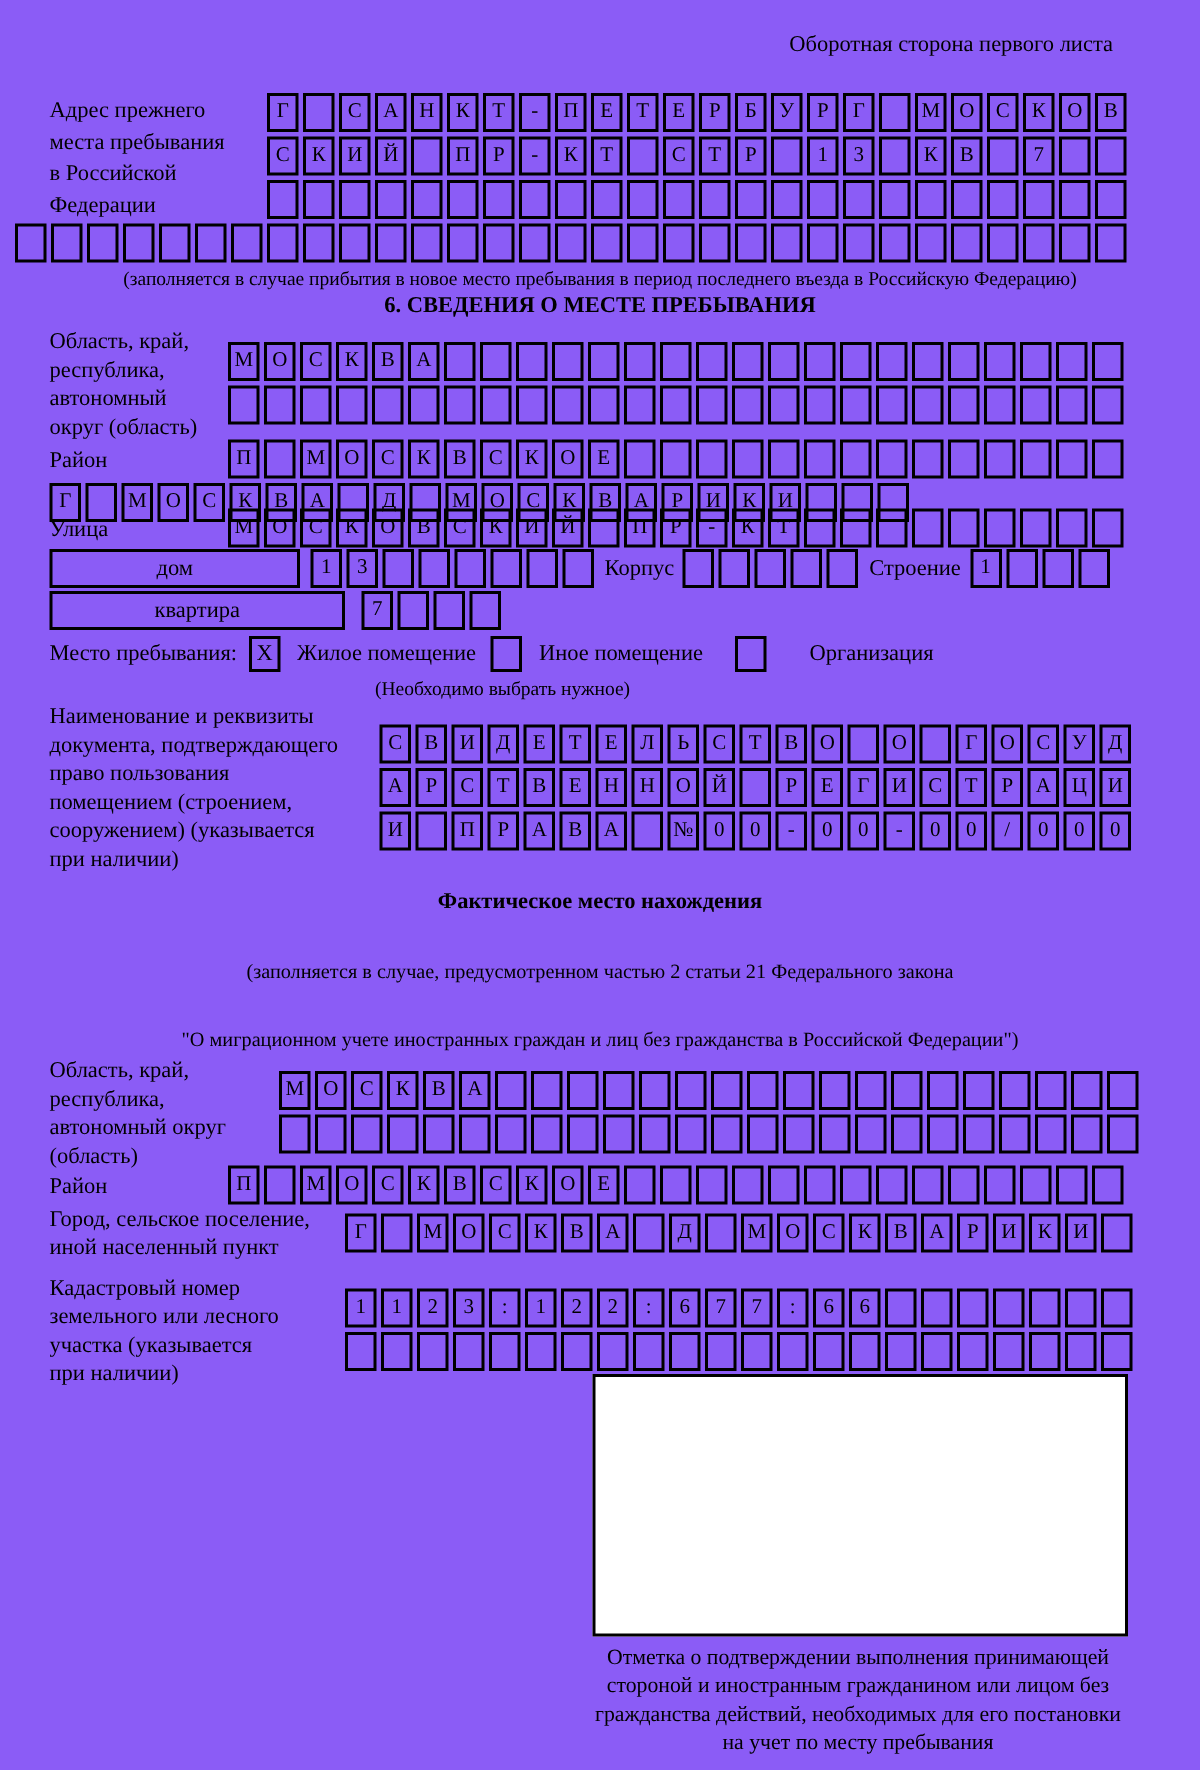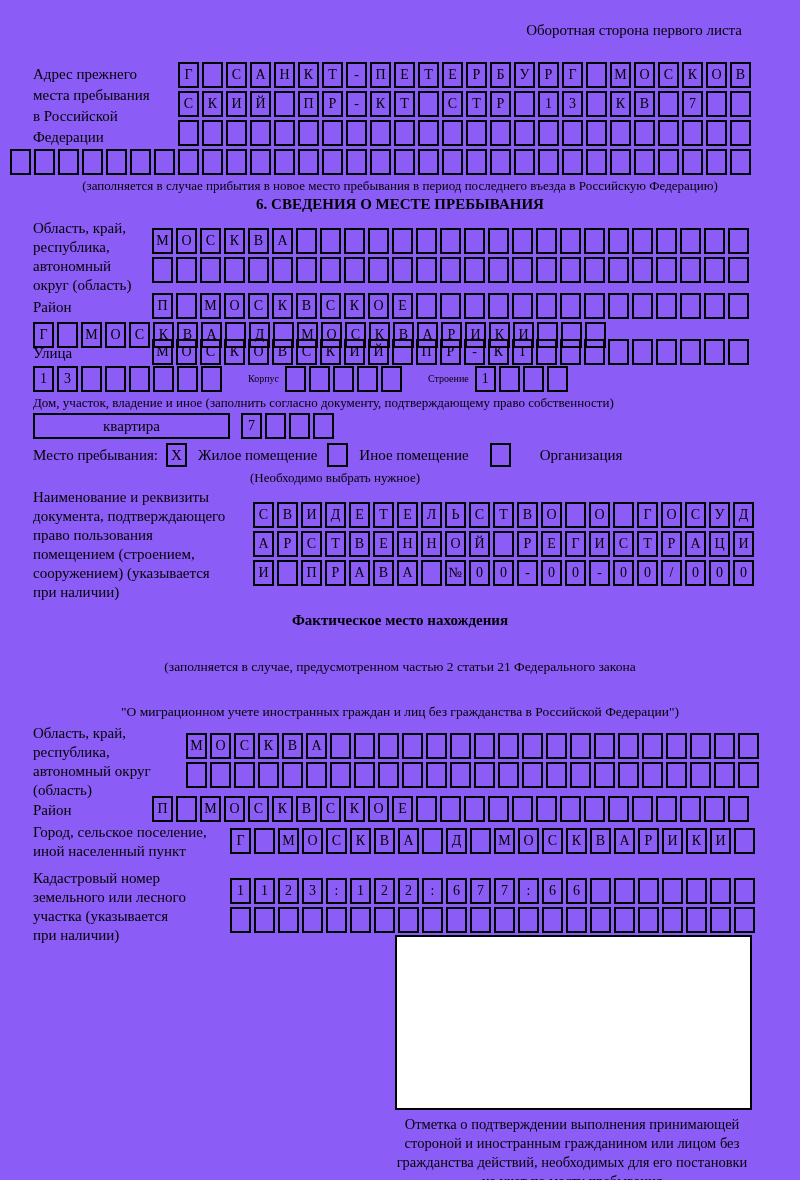--- a/index.html
+++ b/index.html
@@ -29,21 +29,21 @@
   .title{ text-align:center; font-weight:bold; font-size:15px; margin-top:2px; height:18px; }
   .mt-n2{margin-top:-2px;} .mt-n4{margin-top:-4px;} .mt-n12{margin-top:-12px;}
   .mt2{margin-top:2px;} .mt3{margin-top:3px;} .mt4{margin-top:4px;}
   .mt5{margin-top:5px;} .mt8{margin-top:8px;} .mt10{margin-top:10px;}
   .widebox{
     box-sizing:border-box; height:26px; border:2px solid #000; flex:none;
     display:flex; align-items:center; justify-content:center; font-size:15px;
   }
   .dom>.widebox{ width:167px; margin-right:7px; }
   .kv>.widebox{ width:197px; margin-right:11px; }
-  .inline-label{ font-size:10px; line-height:26px; flex:none; margin:0 6px 0 23px; }
+  .inline-label{ font-size:15px; line-height:26px; flex:none; margin:0 6px 0 4px; }
   .mesto{ display:flex; align-items:center; margin-left:33px; height:26px; }
   .checkbox{
     box-sizing:border-box; width:21px; height:24px; border:2px solid #000; flex:none;
     display:inline-flex; align-items:center; justify-content:center; font-size:15px;
   }
   .mesto .lbl{ font-size:15px; flex:none; }
   .g8{margin-left:8px;} .g10{margin-left:10px;} .g11{margin-left:11px;}
   .g21{margin-left:21px;} .g29{margin-left:29px;}
   .choose-note{ margin-left:120px; width:430px; text-align:center; }
   .fact-note{ text-align:center; font-size:13.5px; line-height:17px;margin-top:28px; }
@@ -334,20 +334,21 @@
         <span class="cell"></span>
         <span class="cell"></span>
         <span class="cell"></span>
         <span class="cell"></span>
         <span class="cell"></span>
         <span class="cell"></span>
       </div>
   </div>
 
   <div class="frow dom mt-n2">
+    <div class="widebox">дом</div>
     <div class="cellrow" style="margin-bottom:0">
         <span class="cell">1</span>
         <span class="cell">3</span>
         <span class="cell"></span>
         <span class="cell"></span>
         <span class="cell"></span>
         <span class="cell"></span>
         <span class="cell"></span>
         <span class="cell"></span>
       </div>
@@ -360,21 +361,20 @@
         <span class="cell"></span>
       </div>
     <div class="inline-label">Строение</div>
     <div class="cellrow" style="margin-bottom:0">
         <span class="cell">1</span>
         <span class="cell"></span>
         <span class="cell"></span>
         <span class="cell"></span>
       </div>
   </div>
-  <div class="note mt3" style="margin-left:33px">Дом, участок, владение и иное (заполнить согласно документу, подтверждающему право собственности)</div>
 
   <div class="frow kv mt2">
     <div class="widebox">квартира</div>
     <div class="cellrow" style="margin-bottom:0">
         <span class="cell">7</span>
         <span class="cell"></span>
         <span class="cell"></span>
         <span class="cell"></span>
       </div>
   </div>

